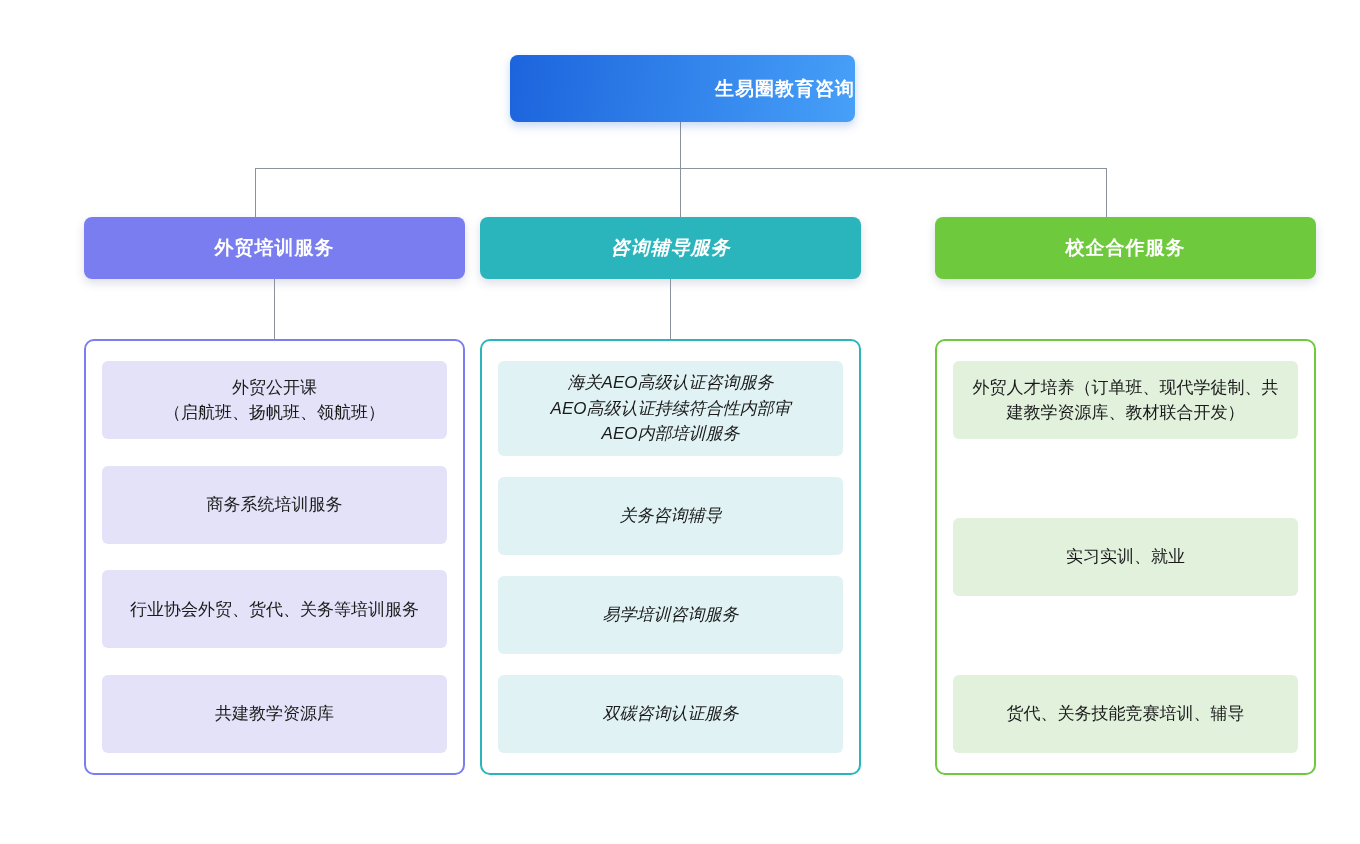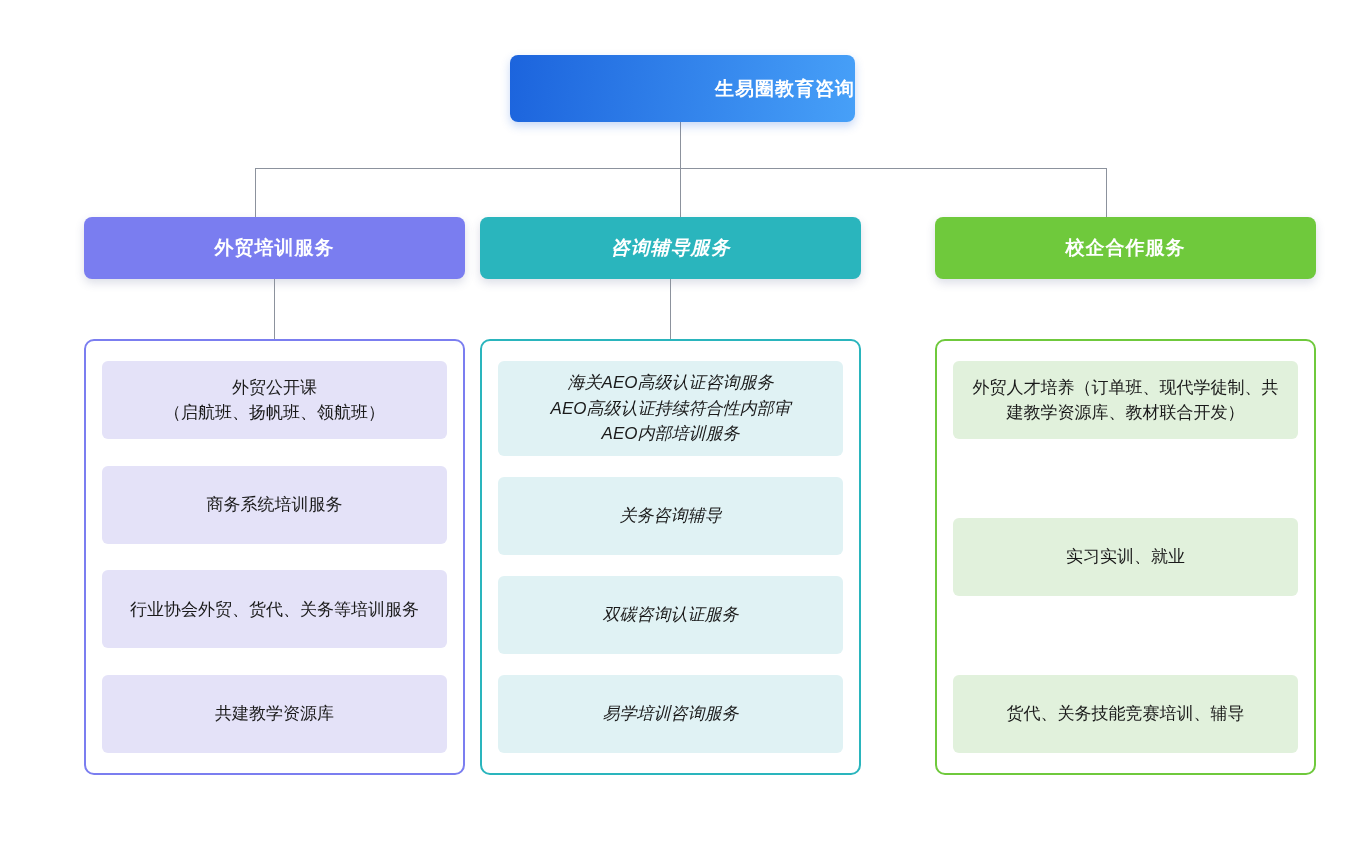--- a/index.html
+++ b/index.html
@@ -129,22 +129,22 @@
   <div class="branch-col" style="left: 480px; font-style: italic; --hdr: #2ab5bd; --border: #2ab5bd; --item-bg: #e0f2f4;">
     <div class="branch-header">
       <span>咨询辅导服务</span>
     </div>
     <div class="hdr-connector"></div>
     <div class="branch-group">
       <div class="leaf-item">海关AEO高级认证咨询服务
 AEO高级认证持续符合性内部审
 AEO内部培训服务</div>
       <div class="leaf-item">关务咨询辅导</div>
+      <div class="leaf-item">易学培训咨询服务</div>
       <div class="leaf-item">双碳咨询认证服务</div>
-      <div class="leaf-item">易学培训咨询服务</div>
     </div>
   </div>
 
   <div class="branch-col" style="left: 935px; --hdr: #6fc93c; --border: #6fc93c; --item-bg: #e1f1dc;">
     <div class="branch-header">
       <span>校企合作服务</span>
     </div>
     <div class="branch-group">
       <div class="leaf-item">外贸人才培养（订单班、现代学徒制、共建教学资源库、教材联合开发）</div>
       <div class="leaf-item">实习实训、就业</div>

